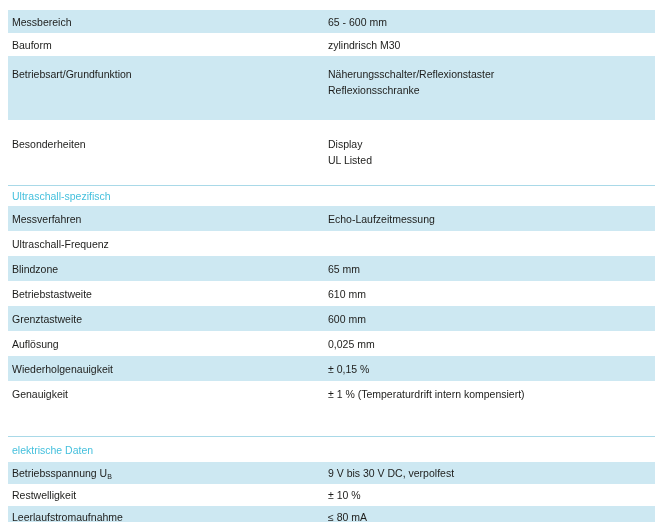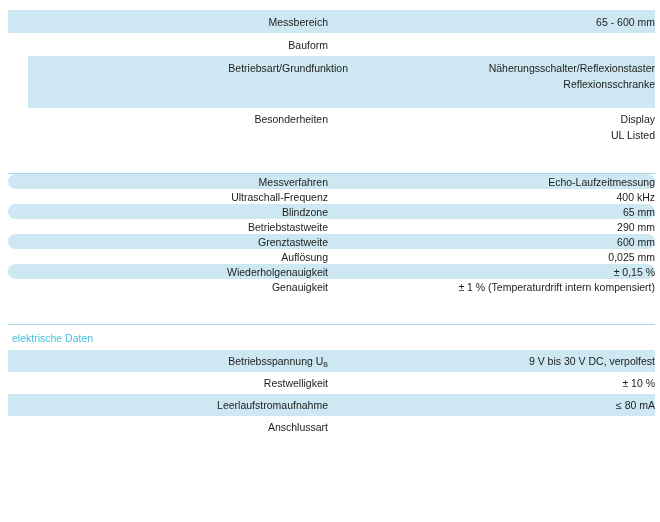--- a/index.html
+++ b/index.html
@@ -19,28 +19,27 @@
     overflow:hidden;
   }
   .spec-table{
     position:absolute;left:8px;top:10px;width:647px;
   }
   .row{
     display:flex;
     align-items:center;
     font-size:10.5px;
     line-height:16px;
-    text-align:right;
   }
   .row.h1{height:23px;}
-  .row.h2{height:15px;border-radius:8px;}
+  .row.h2{height:25px;}
   .row.h3{height:22px;}
   .row.multi{align-items:flex-start;}
-  .row.multi.lines3{height:52px;padding-top:4px;margin-left:20px;}
-  .row.multi.lines2{height:38px;padding-top:3px;}
+  .row.multi.lines3{height:64px;padding-top:10px;}
+  .row.multi.lines2{height:38px;padding-top:16px;}
   .rows > .row:nth-child(odd){background:var(--row-highlight);}
   .label-cell{
     width:320px;flex:0 0 320px;
     padding-left:4px;
     white-space:nowrap;overflow:hidden;
   }
   .value-cell{flex:1;white-space:nowrap;overflow:hidden;}
   sub.unit-sub{font-size:7px;line-height:0;vertical-align:-2px;}
   .section-gap1{height:27px;}
   .section-gap2{height:30px;}
@@ -60,56 +59,57 @@
 <div class="page">
   <div class="spec-table">
 
     <div class="rows">
       <div class="row h1">
         <div class="label-cell">Messbereich</div>
         <div class="value-cell">65 - 600 mm</div>
       </div>
       <div class="row h1">
         <div class="label-cell">Bauform</div>
+        <div class="value-cell">zylindrisch M30</div>
       </div>
       <div class="row multi lines3">
         <div class="label-cell">Betriebsart/Grundfunktion</div>
         <div class="value-cell">
           <div>Näherungsschalter/Reflexionstaster</div>
           <div>Reflexionsschranke</div>
         </div>
       </div>
       <div class="row multi lines2">
         <div class="label-cell">Besonderheiten</div>
         <div class="value-cell">
           <div>Display</div>
           <div>UL Listed</div>
         </div>
       </div>
     </div>
 
     <div class="section-gap1"></div>
     <div class="divider"></div>
+    <div class="section-header hh1">Ultraschall-spezifisch</div>
 
     <div class="rows">
       <div class="row h2">
         <div class="label-cell">Messverfahren</div>
         <div class="value-cell">Echo-Laufzeitmessung</div>
       </div>
       <div class="row h2">
         <div class="label-cell">Ultraschall-Frequenz</div>
-        <div class="value-cell">400 kHz</div>
       </div>
       <div class="row h2">
         <div class="label-cell">Blindzone</div>
         <div class="value-cell">65 mm</div>
       </div>
       <div class="row h2">
         <div class="label-cell">Betriebstastweite</div>
-        <div class="value-cell">290 mm</div>
+        <div class="value-cell">610 mm</div>
       </div>
       <div class="row h2">
         <div class="label-cell">Grenztastweite</div>
         <div class="value-cell">600 mm</div>
       </div>
       <div class="row h2">
         <div class="label-cell">Auflösung</div>
         <div class="value-cell">0,025 mm</div>
       </div>
       <div class="row h2">

